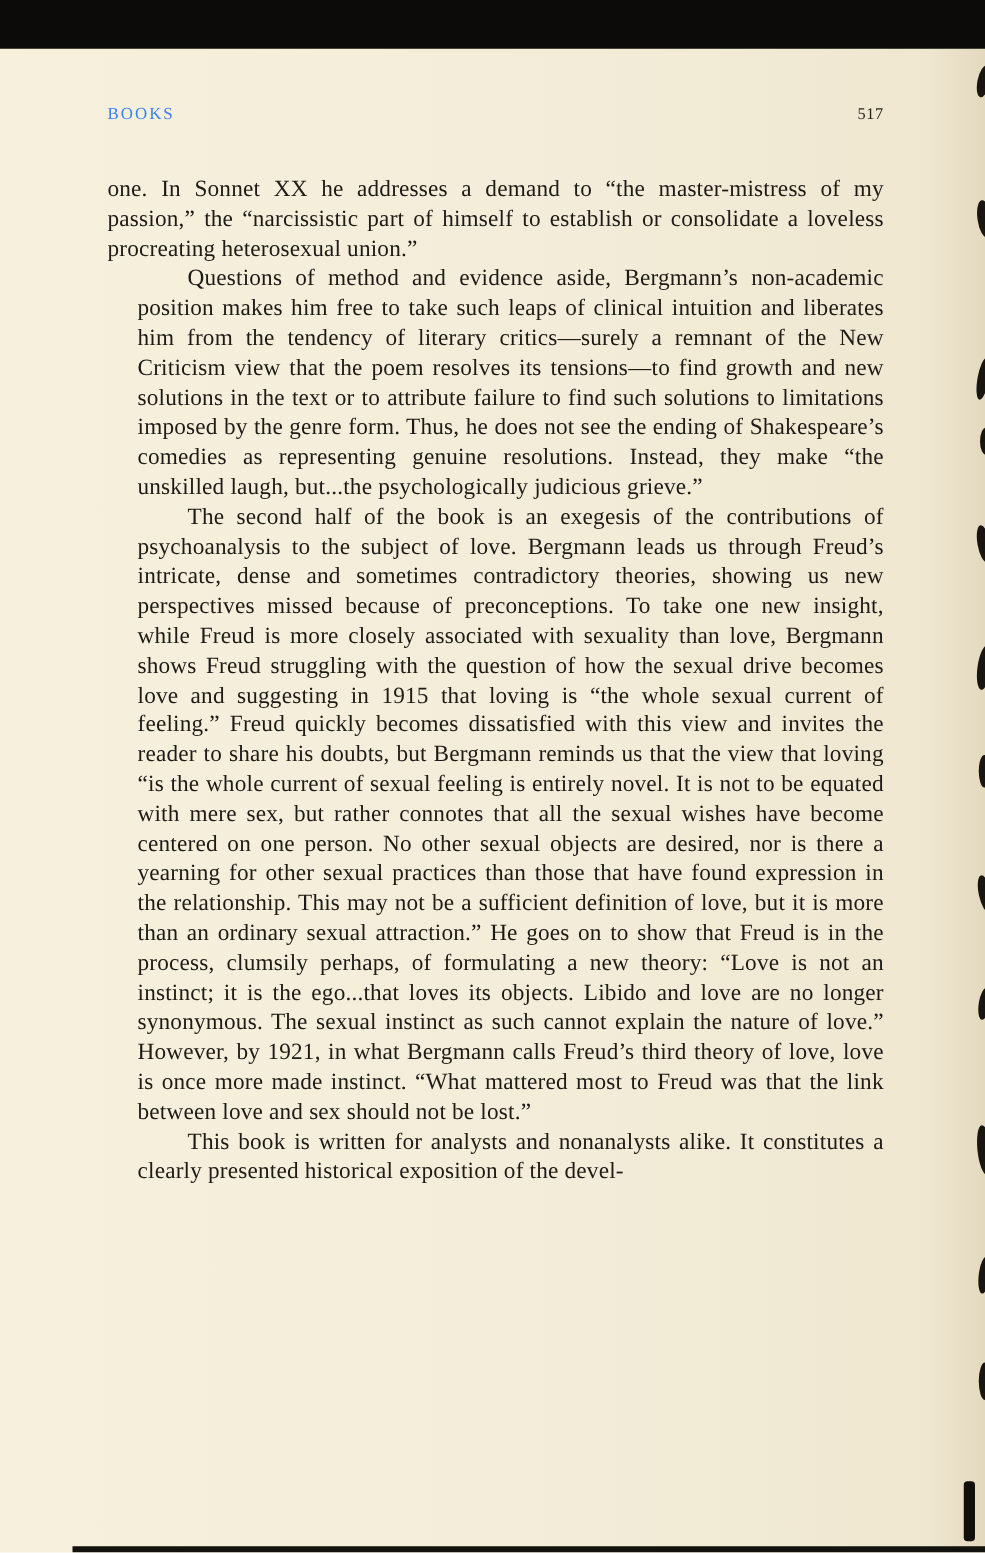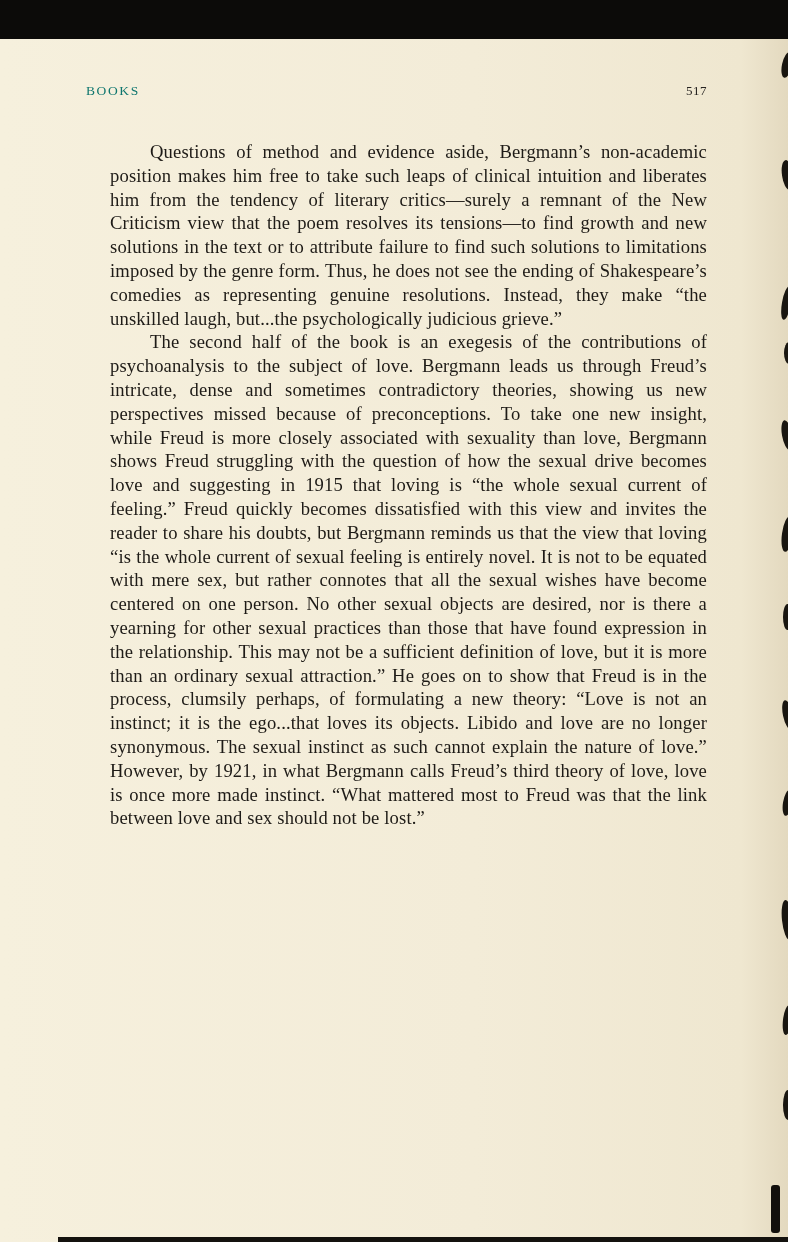--- a/index.html
+++ b/index.html
@@ -35,21 +35,21 @@
     top: 83px;
     left: 86px;
     width: 621px;
     display: flex;
     justify-content: space-between;
     align-items: baseline;
   }
   .running-title {
     font-size: 13.5px;
     letter-spacing: 1.6px;
-    color: #0f766e;
+    color: #3b82f6;
   }
   .page-number {
     font-size: 13px;
     letter-spacing: 0.5px;
     color: #262320;
   }
   .body-text {
     position: absolute;
     top: 140px;
     left: 86px;
@@ -81,22 +81,24 @@
 <body>
 
 <div class="scan-bar-top"></div>
 
 <header class="page-header">
   <span class="running-title">BOOKS</span>
   <span class="page-number">517</span>
 </header>
 
 <main class="body-text">
+  <p>one. In Sonnet XX he addresses a demand to “the master-mistress of my passion,” the “narcissistic part of himself to establish or consolidate a loveless procreating heterosexual union.”</p>
   <p class="indent">Questions of method and evidence aside, Bergmann’s non-academic position makes him free to take such leaps of clinical intuition and liberates him from the tendency of literary critics—surely a remnant of the New Criticism view that the poem resolves its tensions—to find growth and new solutions in the text or to attribute failure to find such solutions to limitations imposed by the genre form. Thus, he does not see the ending of Shakespeare’s comedies as representing genuine resolutions. Instead, they make “the unskilled laugh, but...the psychologically judicious grieve.”</p>
   <p class="indent">The second half of the book is an exegesis of the contributions of psychoanalysis to the subject of love. Bergmann leads us through Freud’s intricate, dense and sometimes contradictory theories, showing us new perspectives missed because of preconceptions. To take one new insight, while Freud is more closely associated with sexuality than love, Bergmann shows Freud struggling with the question of how the sexual drive becomes love and suggesting in 1915 that loving is “the whole sexual current of feeling.” Freud quickly becomes dissatisfied with this view and invites the reader to share his doubts, but Bergmann reminds us that the view that loving “is the whole current of sexual feeling is entirely novel. It is not to be equated with mere sex, but rather connotes that all the sexual wishes have become centered on one person. No other sexual objects are desired, nor is there a yearning for other sexual practices than those that have found expression in the relationship. This may not be a sufficient definition of love, but it is more than an ordinary sexual attraction.” He goes on to show that Freud is in the process, clumsily perhaps, of formulating a new theory: “Love is not an instinct; it is the ego...that loves its objects. Libido and love are no longer synonymous. The sexual instinct as such cannot explain the nature of love.” However, by 1921, in what Bergmann calls Freud’s third theory of love, love is once more made instinct. “What mattered most to Freud was that the link between love and sex should not be lost.”</p>
+  <p class="indent">This book is written for analysts and nonanalysts alike. It constitutes a clearly presented historical exposition of the devel-</p>
 </main>
 
 <div class="artifact" style="right:-4px; top:52px;  width:10px; height:26px; transform:rotate(12deg);"></div>
 <div class="artifact" style="right:-5px; top:160px; width:11px; height:30px; transform:rotate(-8deg);"></div>
 <div class="artifact" style="right:-3px; top:286px; width:9px;  height:34px; transform:rotate(10deg);"></div>
 <div class="artifact" style="right:-6px; top:342px; width:10px; height:22px;"></div>
 <div class="artifact" style="right:-4px; top:420px; width:10px; height:30px; transform:rotate(-10deg);"></div>
 <div class="artifact" style="right:-5px; top:516px; width:11px; height:36px; transform:rotate(8deg);"></div>
 <div class="artifact" style="right:-4px; top:604px; width:9px;  height:26px;"></div>
 <div class="artifact" style="right:-5px; top:700px; width:10px; height:30px; transform:rotate(-12deg);"></div>

